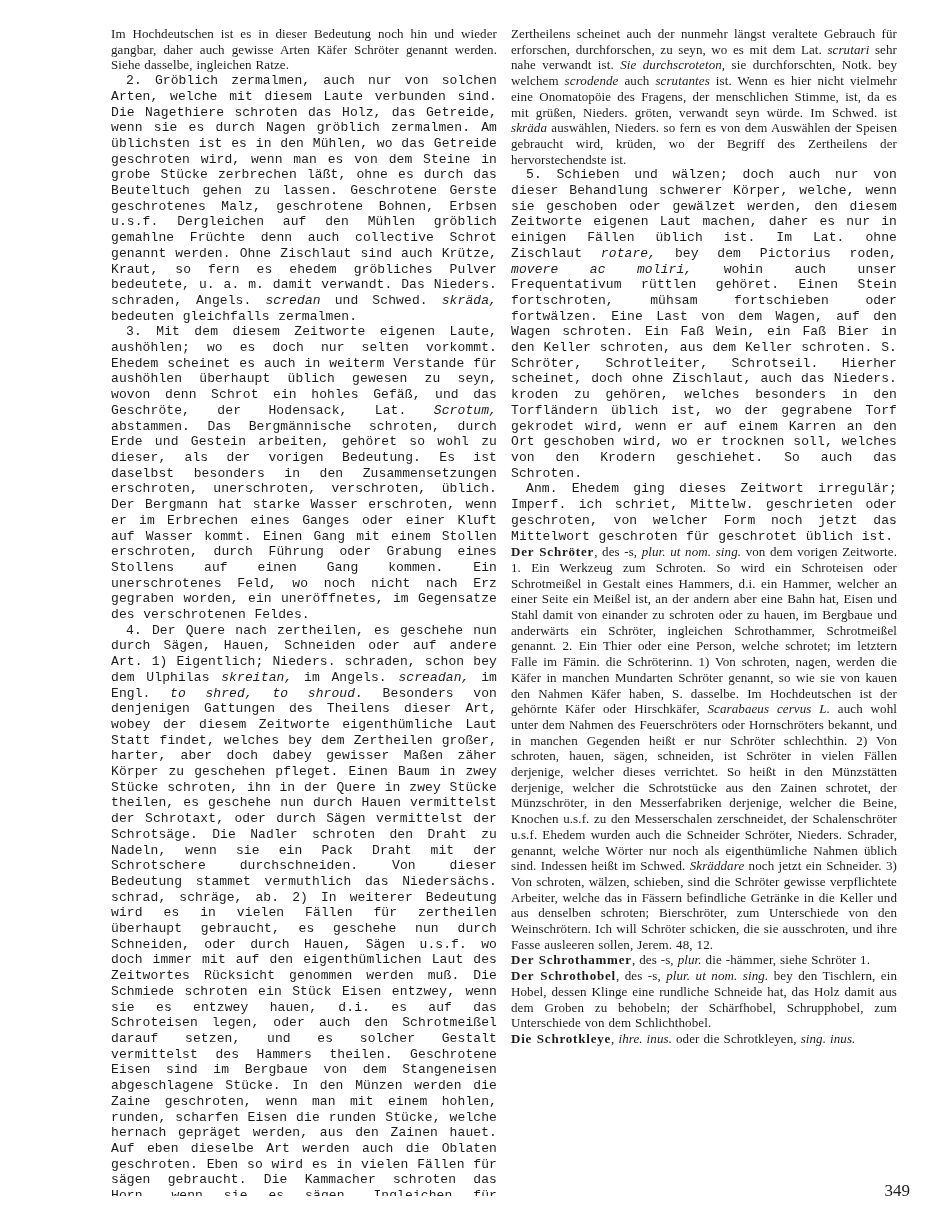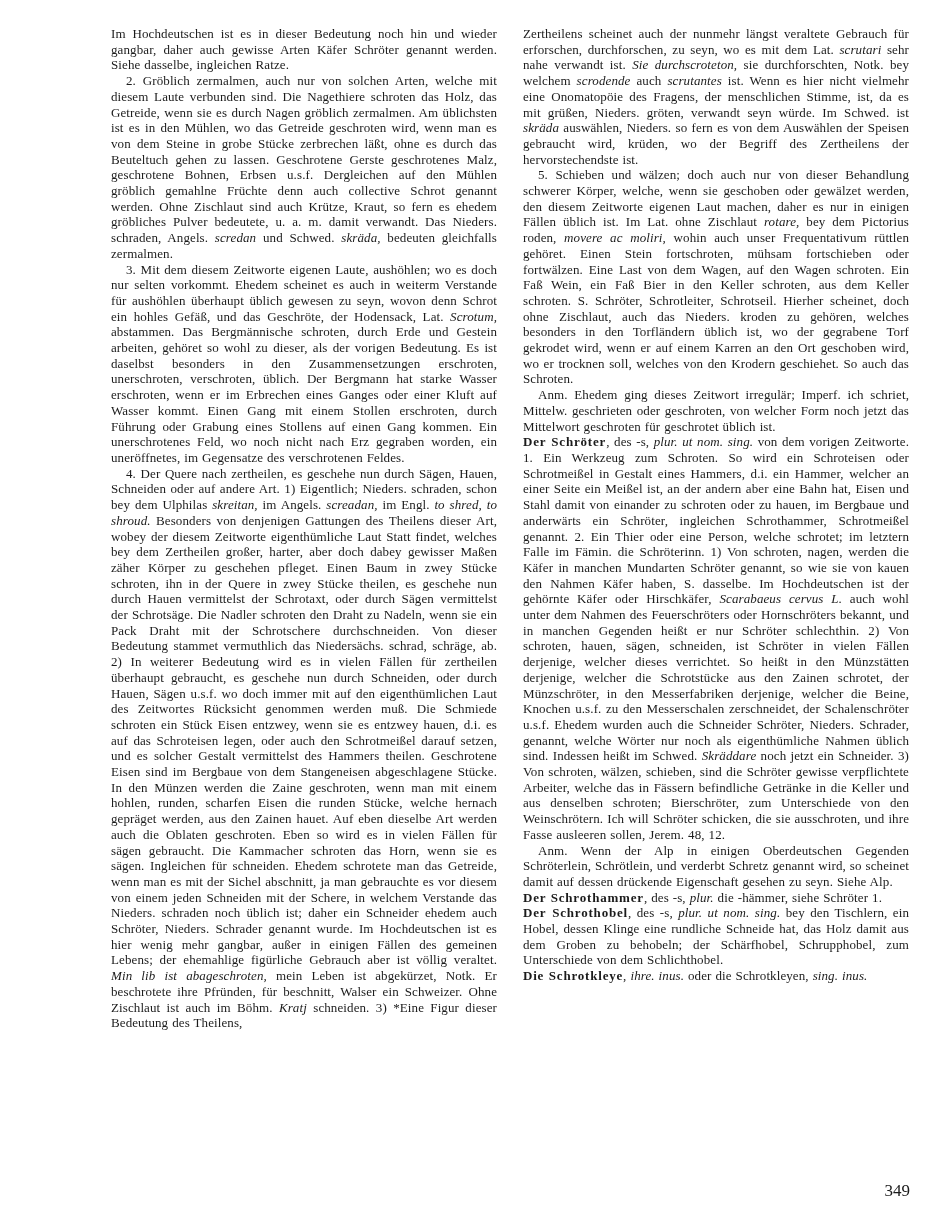--- a/index.html
+++ b/index.html
@@ -13,36 +13,36 @@
     width: 935px; height: 1210px;
     background: #ffffff;
     color: #1b1b1b;
     overflow: hidden;
   }
   .columns {
     position: absolute;
     left: 111px; top: 26px;
     width: 798px;
     display: flex;
-    gap: 26px;
+    gap: 14px;
   }
   .col {
     width: 386px;
     height: 1170px;
     overflow: hidden;
     text-align: justify;
     font-size: 13px;
     line-height: 15.7px;
     letter-spacing: 0.1px;
     word-spacing: 0.6px;
     hyphens: auto;
     -webkit-hyphens: auto;
   }
   p.para { margin: 0; padding: 0; }
-  p.para.indent { text-indent: 15px; }
+  p.para.indent { text-indent: 15px; font-family: Liberation Mono, monospace; }
   .col b { letter-spacing: 0.8px; }
   .col i { font-style: italic; margin-top: 20px; }
   .page-number {
     position: absolute;
     right: 25px; bottom: 9px;
     font-size: 17px;
     color: #1b1b1b;
   }
 </style>
 </head>
@@ -54,20 +54,19 @@
         <p class="para"><span>Im Hochdeutschen ist es in dieser Bedeutung noch hin und wieder gangbar, daher auch gewisse Arten Käfer Schröter genannt werden. Siehe dasselbe, ingleichen Ratze.</span></p>
         <p class="para indent"><span>2. Gröblich zermalmen, auch nur von solchen Arten, welche mit diesem Laute verbunden sind. Die Nagethiere schroten das Holz, das Getreide, wenn sie es durch Nagen gröblich zermalmen. Am üblichsten ist es in den Mühlen, wo das Getreide geschroten wird, wenn man es von dem Steine in grobe Stücke zerbrechen läßt, ohne es durch das Beuteltuch gehen zu lassen. Geschrotene Gerste geschrotenes Malz, geschrotene Bohnen, Erbsen u.s.f. Dergleichen auf den Mühlen gröblich gemahlne Früchte denn auch collective Schrot genannt werden. Ohne Zischlaut sind auch Krütze, Kraut, so fern es ehedem gröbliches Pulver bedeutete, u. a. m. damit verwandt. Das Nieders. schraden, Angels. </span><i>scredan</i><span> und Schwed. </span><i>skräda,</i><span> bedeuten gleichfalls zermalmen.</span></p>
         <p class="para indent"><span>3. Mit dem diesem Zeitworte eigenen Laute, aushöhlen; wo es doch nur selten vorkommt. Ehedem scheinet es auch in weiterm Verstande für aushöhlen überhaupt üblich gewesen zu seyn, wovon denn Schrot ein hohles Gefäß, und das Geschröte, der Hodensack, Lat. </span><i>Scrotum,</i><span> abstammen. Das Bergmännische schroten, durch Erde und Gestein arbeiten, gehöret so wohl zu dieser, als der vorigen Bedeutung. Es ist daselbst besonders in den Zusammensetzungen erschroten, unerschroten, verschroten, üblich. Der Bergmann hat starke Wasser erschroten, wenn er im Erbrechen eines Ganges oder einer Kluft auf Wasser kommt. Einen Gang mit einem Stollen erschroten, durch Führung oder Grabung eines Stollens auf einen Gang kommen. Ein unerschrotenes Feld, wo noch nicht nach Erz gegraben worden, ein uneröffnetes, im Gegensatze des verschrotenen Feldes.</span></p>
         <p class="para indent"><span>4. Der Quere nach zertheilen, es geschehe nun durch Sägen, Hauen, Schneiden oder auf andere Art. 1) Eigentlich; Nieders. schraden, schon bey dem Ulphilas </span><i>skreitan,</i><span> im Angels. </span><i>screadan,</i><span> im Engl. </span><i>to shred, to shroud.</i><span> Besonders von denjenigen Gattungen des Theilens dieser Art, wobey der diesem Zeitworte eigenthümliche Laut Statt findet, welches bey dem Zertheilen großer, harter, aber doch dabey gewisser Maßen zäher Körper zu geschehen pfleget. Einen Baum in zwey Stücke schroten, ihn in der Quere in zwey Stücke theilen, es geschehe nun durch Hauen vermittelst der Schrotaxt, oder durch Sägen vermittelst der Schrotsäge. Die Nadler schroten den Draht zu Nadeln, wenn sie ein Pack Draht mit der Schrotschere durchschneiden. Von dieser Bedeutung stammet vermuthlich das Niedersächs. schrad, schräge, ab. 2) In weiterer Bedeutung wird es in vielen Fällen für zertheilen überhaupt gebraucht, es geschehe nun durch Schneiden, oder durch Hauen, Sägen u.s.f. wo doch immer mit auf den eigenthümlichen Laut des Zeitwortes Rücksicht genommen werden muß. Die Schmiede schroten ein Stück Eisen entzwey, wenn sie es entzwey hauen, d.i. es auf das Schroteisen legen, oder auch den Schrotmeißel darauf setzen, und es solcher Gestalt vermittelst des Hammers theilen. Geschrotene Eisen sind im Bergbaue von dem Stangeneisen abgeschlagene Stücke. In den Münzen werden die Zaine geschroten, wenn man mit einem hohlen, runden, scharfen Eisen die runden Stücke, welche hernach gepräget werden, aus den Zainen hauet. Auf eben dieselbe Art werden auch die Oblaten geschroten. Eben so wird es in vielen Fällen für sägen gebraucht. Die Kammacher schroten das Horn, wenn sie es sägen. Ingleichen für schneiden. Ehedem schrotete man das Getreide, wenn man es mit der Sichel abschnitt, ja man gebrauchte es vor diesem von einem jeden Schneiden mit der Schere, in welchem Verstande das Nieders. schraden noch üblich ist; daher ein Schneider ehedem auch Schröter, Nieders. Schrader genannt wurde. Im Hochdeutschen ist es hier wenig mehr gangbar, außer in einigen Fällen des gemeinen Lebens; der ehemahlige figürliche Gebrauch aber ist völlig veraltet. </span><i>Min lib ist abageschroten,</i><span> mein Leben ist abgekürzet, Notk. Er beschrotete ihre Pfründen, für beschnitt, Walser ein Schweizer. Ohne Zischlaut ist auch im Böhm. </span><i>Kratj</i><span> schneiden. 3) *Eine Figur dieser Bedeutung des Theilens,</span></p>
       </div>
     <div class="col">
         <p class="para"><span>Zertheilens scheinet auch der nunmehr längst veraltete Gebrauch für erforschen, durchforschen, zu seyn, wo es mit dem Lat. </span><i>scrutari</i><span> sehr nahe verwandt ist. </span><i>Sie durchscroteton,</i><span> sie durchforschten, Notk. bey welchem </span><i>scrodende</i><span> auch </span><i>scrutantes</i><span> ist. Wenn es hier nicht vielmehr eine Onomatopöie des Fragens, der menschlichen Stimme, ist, da es mit grüßen, Nieders. gröten, verwandt seyn würde. Im Schwed. ist </span><i>skräda</i><span> auswählen, Nieders. so fern es von dem Auswählen der Speisen gebraucht wird, krüden, wo der Begriff des Zertheilens der hervorstechendste ist.</span></p>
         <p class="para indent"><span>5. Schieben und wälzen; doch auch nur von dieser Behandlung schwerer Körper, welche, wenn sie geschoben oder gewälzet werden, den diesem Zeitworte eigenen Laut machen, daher es nur in einigen Fällen üblich ist. Im Lat. ohne Zischlaut </span><i>rotare,</i><span> bey dem Pictorius roden, </span><i>movere ac moliri,</i><span> wohin auch unser Frequentativum rüttlen gehöret. Einen Stein fortschroten, mühsam fortschieben oder fortwälzen. Eine Last von dem Wagen, auf den Wagen schroten. Ein Faß Wein, ein Faß Bier in den Keller schroten, aus dem Keller schroten. S. Schröter, Schrotleiter, Schrotseil. Hierher scheinet, doch ohne Zischlaut, auch das Nieders. kroden zu gehören, welches besonders in den Torfländern üblich ist, wo der gegrabene Torf gekrodet wird, wenn er auf einem Karren an den Ort geschoben wird, wo er trocknen soll, welches von den Krodern geschiehet. So auch das Schroten.</span></p>
         <p class="para indent"><span>Anm. Ehedem ging dieses Zeitwort irregulär; Imperf. ich schriet, Mittelw. geschrieten oder geschroten, von welcher Form noch jetzt das Mittelwort geschroten für geschrotet üblich ist.</span></p>
         <p class="para"><b>Der Schröter</b><span>, des -s, </span><i>plur. ut nom. sing.</i><span> von dem vorigen Zeitworte. 1. Ein Werkzeug zum Schroten. So wird ein Schroteisen oder Schrotmeißel in Gestalt eines Hammers, d.i. ein Hammer, welcher an einer Seite ein Meißel ist, an der andern aber eine Bahn hat, Eisen und Stahl damit von einander zu schroten oder zu hauen, im Bergbaue und anderwärts ein Schröter, ingleichen Schrothammer, Schrotmeißel genannt. 2. Ein Thier oder eine Person, welche schrotet; im letztern Falle im Fämin. die Schröterinn. 1) Von schroten, nagen, werden die Käfer in manchen Mundarten Schröter genannt, so wie sie von kauen den Nahmen Käfer haben, S. dasselbe. Im Hochdeutschen ist der gehörnte Käfer oder Hirschkäfer, </span><i>Scarabaeus cervus L.</i><span> auch wohl unter dem Nahmen des Feuerschröters oder Hornschröters bekannt, und in manchen Gegenden heißt er nur Schröter schlechthin. 2) Von schroten, hauen, sägen, schneiden, ist Schröter in vielen Fällen derjenige, welcher dieses verrichtet. So heißt in den Münzstätten derjenige, welcher die Schrotstücke aus den Zainen schrotet, der Münzschröter, in den Messerfabriken derjenige, welcher die Beine, Knochen u.s.f. zu den Messerschalen zerschneidet, der Schalenschröter u.s.f. Ehedem wurden auch die Schneider Schröter, Nieders. Schrader, genannt, welche Wörter nur noch als eigenthümliche Nahmen üblich sind. Indessen heißt im Schwed. </span><i>Skräddare</i><span> noch jetzt ein Schneider. 3) Von schroten, wälzen, schieben, sind die Schröter gewisse verpflichtete Arbeiter, welche das in Fässern befindliche Getränke in die Keller und aus denselben schroten; Bierschröter, zum Unterschiede von den Weinschrötern. Ich will Schröter schicken, die sie ausschroten, und ihre Fasse ausleeren sollen, Jerem. 48, 12.</span></p>
-        <p class="para indent"><span>Anm. Wenn der Alp in einigen Oberdeutschen Gegenden Schröterlein, Schrötlein, und verderbt Schretz genannt wird, so scheinet damit auf dessen drückende Eigenschaft gesehen zu seyn. Siehe Alp.</span></p>
         <p class="para"><b>Der Schrothammer</b><span>, des -s, </span><i>plur.</i><span> die -hämmer, siehe Schröter 1.</span></p>
         <p class="para"><b>Der Schrothobel</b><span>, des -s, </span><i>plur. ut nom. sing.</i><span> bey den Tischlern, ein Hobel, dessen Klinge eine rundliche Schneide hat, das Holz damit aus dem Groben zu behobeln; der Schärfhobel, Schrupphobel, zum Unterschiede von dem Schlichthobel.</span></p>
         <p class="para"><b>Die Schrotkleye</b><span>, </span><i>ihre. inus.</i><span> oder die Schrotkleyen, </span><i>sing. inus.</i></p>
       </div>
   </div>
   <span class="page-number">349</span>
 </div>
 
 </body></html>

